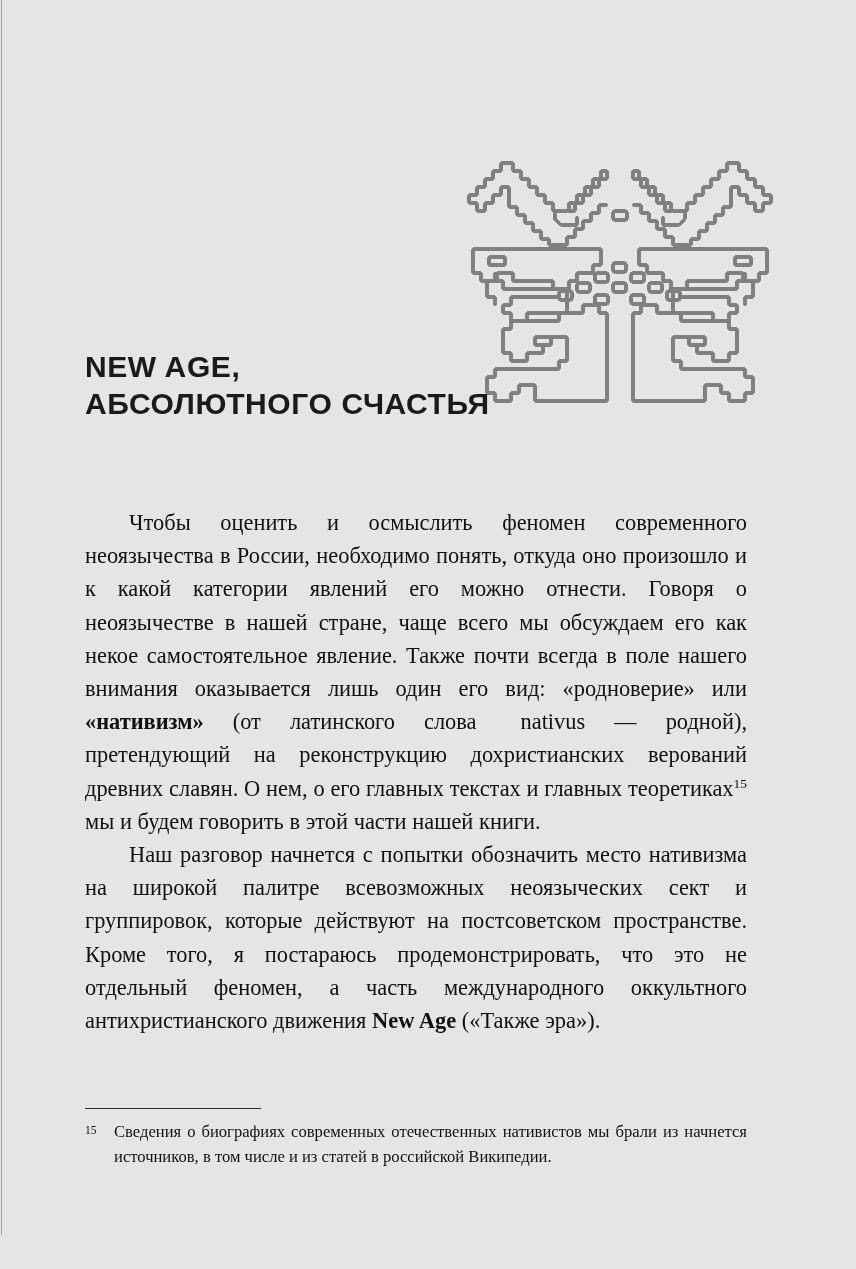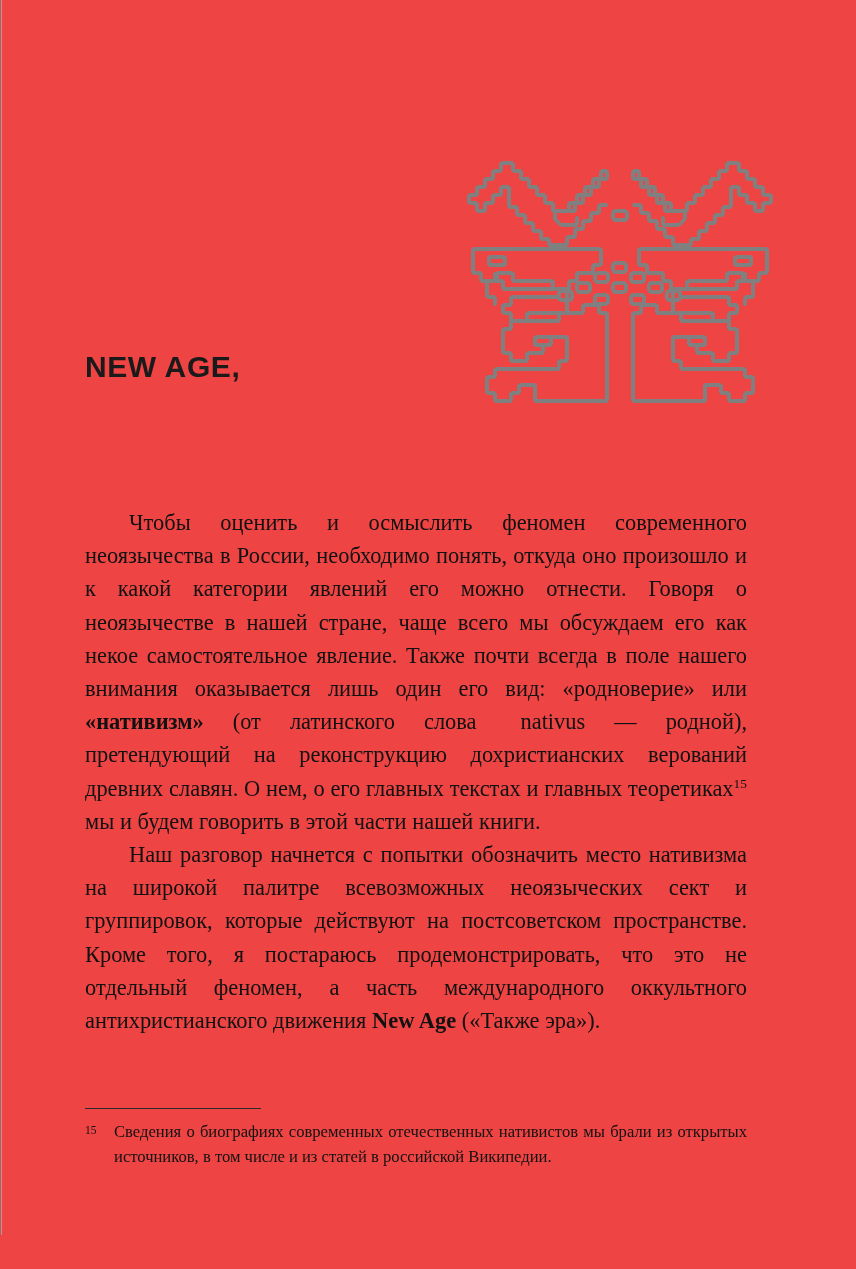--- a/index.html
+++ b/index.html
@@ -122,21 +122,21 @@
     font-size: 11.5px;
     line-height: 20px;
   }
   .footnote-text {
     display: block;
   }
 </style>
 </head>
 <body>
 
-<div class="page" style="background: #ef4444; color: rgb(17, 17, 17);">
+<div class="page" style="background: #e5e5e5; color: rgb(17, 17, 17);">
 
   <div class="gutter-line"></div>
 
   <div class="ornament">
     <svg viewBox="0 0 330 270" xmlns="http://www.w3.org/2000/svg" fill="none" stroke="#808080" stroke-width="3.2" stroke-linecap="round" stroke-linejoin="round" shape-rendering="crispEdges">
       <g>
         <path d="M22 50 L22 42 L30 42 L30 34 L38 34 L38 26 L46 26 L46 18 L58 18 L58 26 L66 26
                  L66 34 L74 34 L74 42 L82 42 L82 50 L90 50 L90 58 L98 58 L98 66 L106 66
                  L114 66 L114 58 L122 58 L122 50 L130 50 L130 42 L138 42 L138 34 L146 34
                  L146 26 L152 26" stroke="#808080"></path>
@@ -249,28 +249,29 @@
         <rect x="104" y="146" width="13" height="9" rx="2" stroke="#808080"></rect>
         <rect x="140" y="150" width="13" height="9" rx="2" stroke="#808080"></rect>
         <rect x="176" y="150" width="13" height="9" rx="2" stroke="#808080"></rect>
         <rect x="212" y="146" width="13" height="9" rx="2" stroke="#808080"></rect>
       </g>
     </svg>
   </div>
 
   <h1 class="chapter-title">
     <span class="tline">NEW AGE,</span>
+    <span class="tline">АБСОЛЮТНОГО СЧАСТЬЯ</span>
   </h1>
 
   <div class="body-copy">
     <p><span>Чтобы оценить и осмыслить феномен современного неоязычества в России, необходимо понять, откуда оно произошло и к какой категории явлений его можно отнести. Говоря о неоязычестве в нашей стране, чаще всего мы обсуждаем его как некое самостоятельное явление. Также почти всегда в поле нашего внимания оказывается лишь один его вид: «родноверие» или </span><b>«нативизм»</b><span> (от латинского слова </span><span class="lat">nativus</span><span> — родной), претендующий на реконструкцию дохристианских верований древних славян. О нем, о его главных текстах и главных теоретиках</span><sup class="fn-ref">15</sup><span> мы и будем говорить в этой части нашей книги.</span></p>
     <p><span>Наш разговор начнется с попытки обозначить место нативизма на широкой палитре всевозможных неоязыческих сект и группировок, которые действуют на постсоветском пространстве. Кроме того, я постараюсь продемонстрировать, что это не отдельный феномен, а часть международного оккультного антихристианского движения </span><b>New Age</b><span> («Также эра»).</span></p>
   </div>
 
   <div class="footnote">
     <div class="footnote-rule" style="background: rgb(43, 43, 43);"></div>
     <div class="footnote-body">
       <span class="footnote-marker">15</span>
-      <span class="footnote-text">Сведения о биографиях современных отечественных нативистов мы брали из открытых источников, в том числе и из статей в российской Википедии.</span>
+      <span class="footnote-text">Сведения о биографиях современных отечественных нативистов мы брали из начнется источников, в том числе и из статей в российской Википедии.</span>
     </div>
   </div>
 
 </div>
 
 </body></html>

